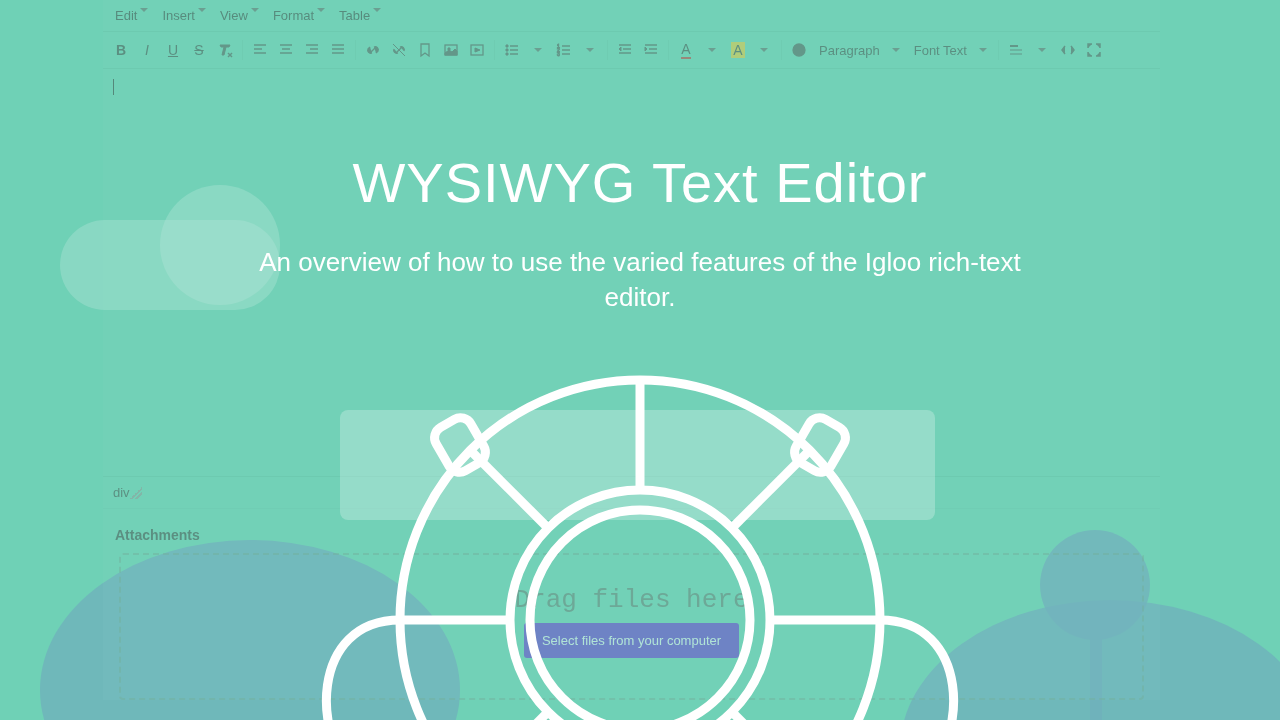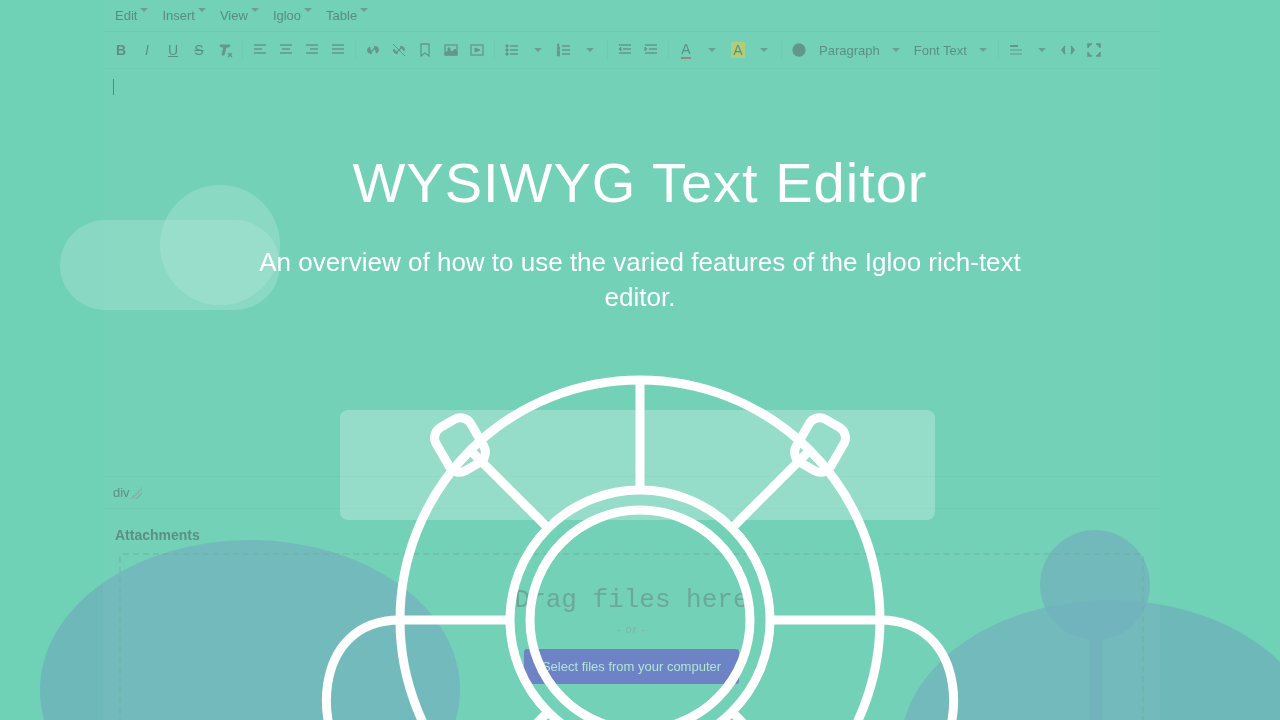--- a/index.html
+++ b/index.html
@@ -55,21 +55,21 @@
       </div>
     <div class="menu-item">
         <span>Insert</span>
         <span class="caret-down"></span>
       </div>
     <div class="menu-item">
         <span>View</span>
         <span class="caret-down"></span>
       </div>
     <div class="menu-item">
-        <span>Igloo</span>
+        <span>Format</span>
         <span class="caret-down"></span>
       </div>
     <div class="menu-item">
         <span>Table</span>
         <span class="caret-down"></span>
       </div>
   </div>
 
   <div class="toolbar">
     <div class="tbtn bold">B</div>
@@ -244,21 +244,20 @@
   </div>
 
   <div class="status">
     <span>div</span>
     <span class="resize"></span>
   </div>
 
   <div class="attachments">Attachments</div>
   <div class="dropzone">
     <div class="dz-title">Drag files here</div>
-    <div class="dz-or">- or -</div>
     <div class="dz-btn">Select files from your computer</div>
   </div>
 </div>
 
 <div class="panel"></div>
 
 <div class="hero">
   <h1>WYSIWYG Text Editor</h1>
   <p>An overview of how to use the varied features of the Igloo rich-text editor.</p>
 </div>

